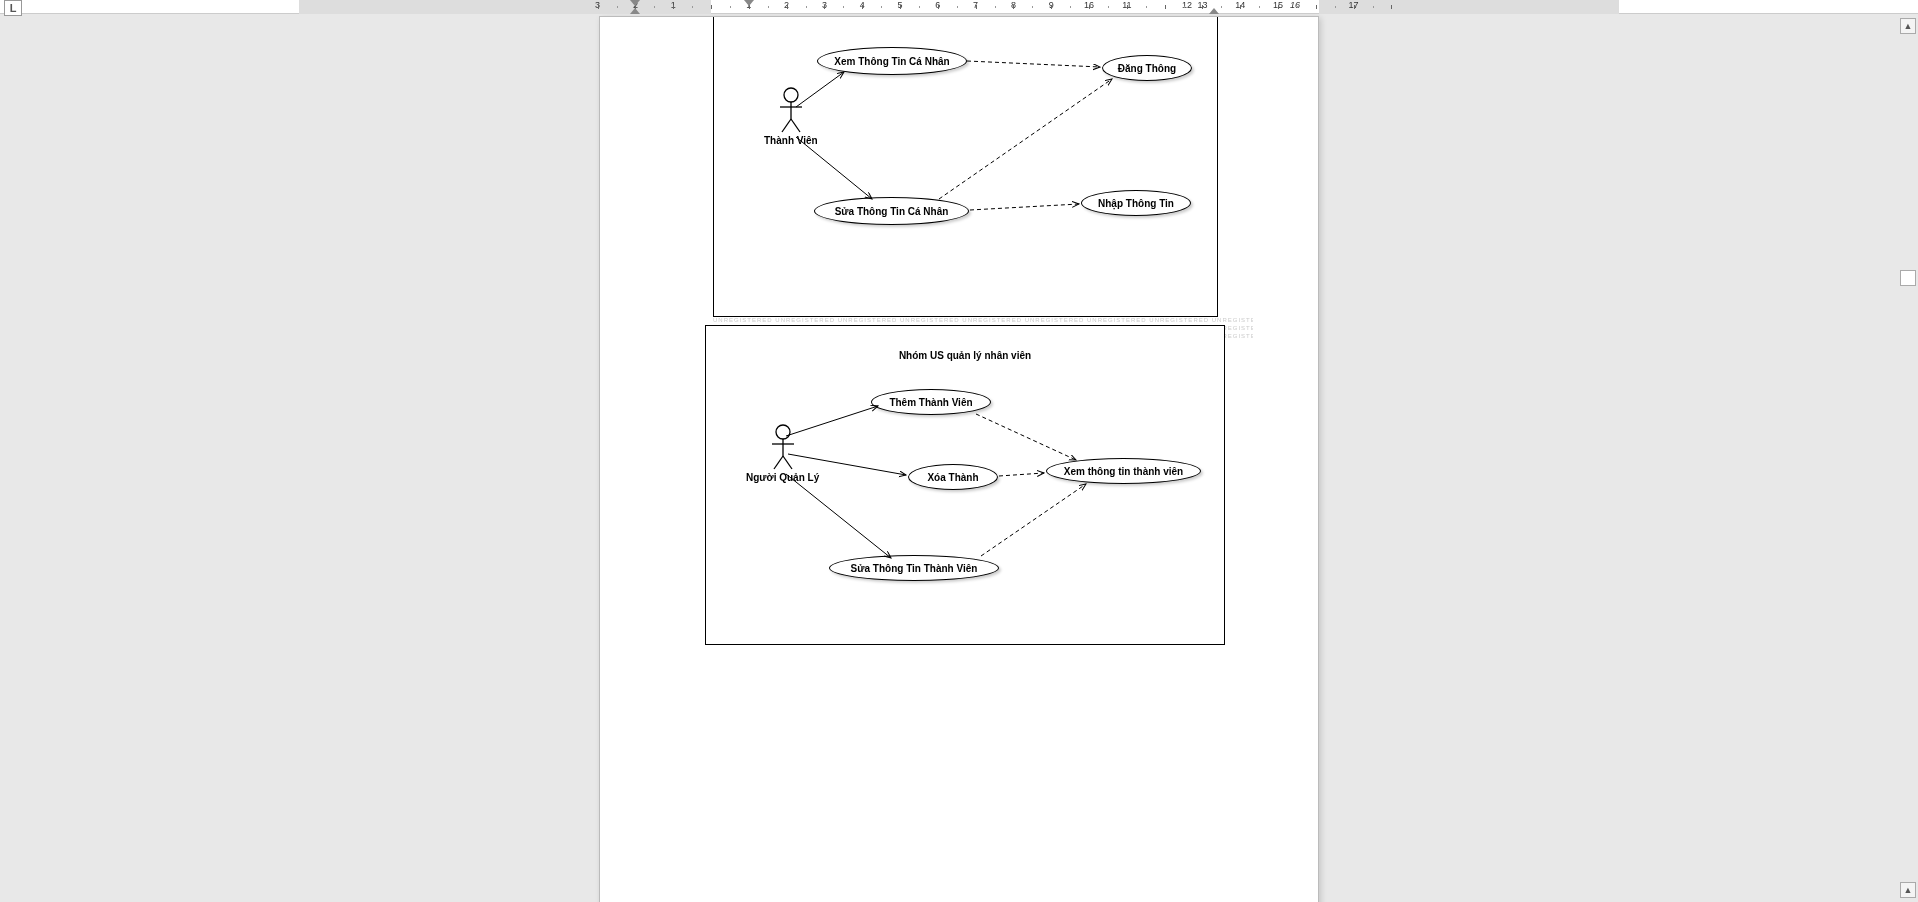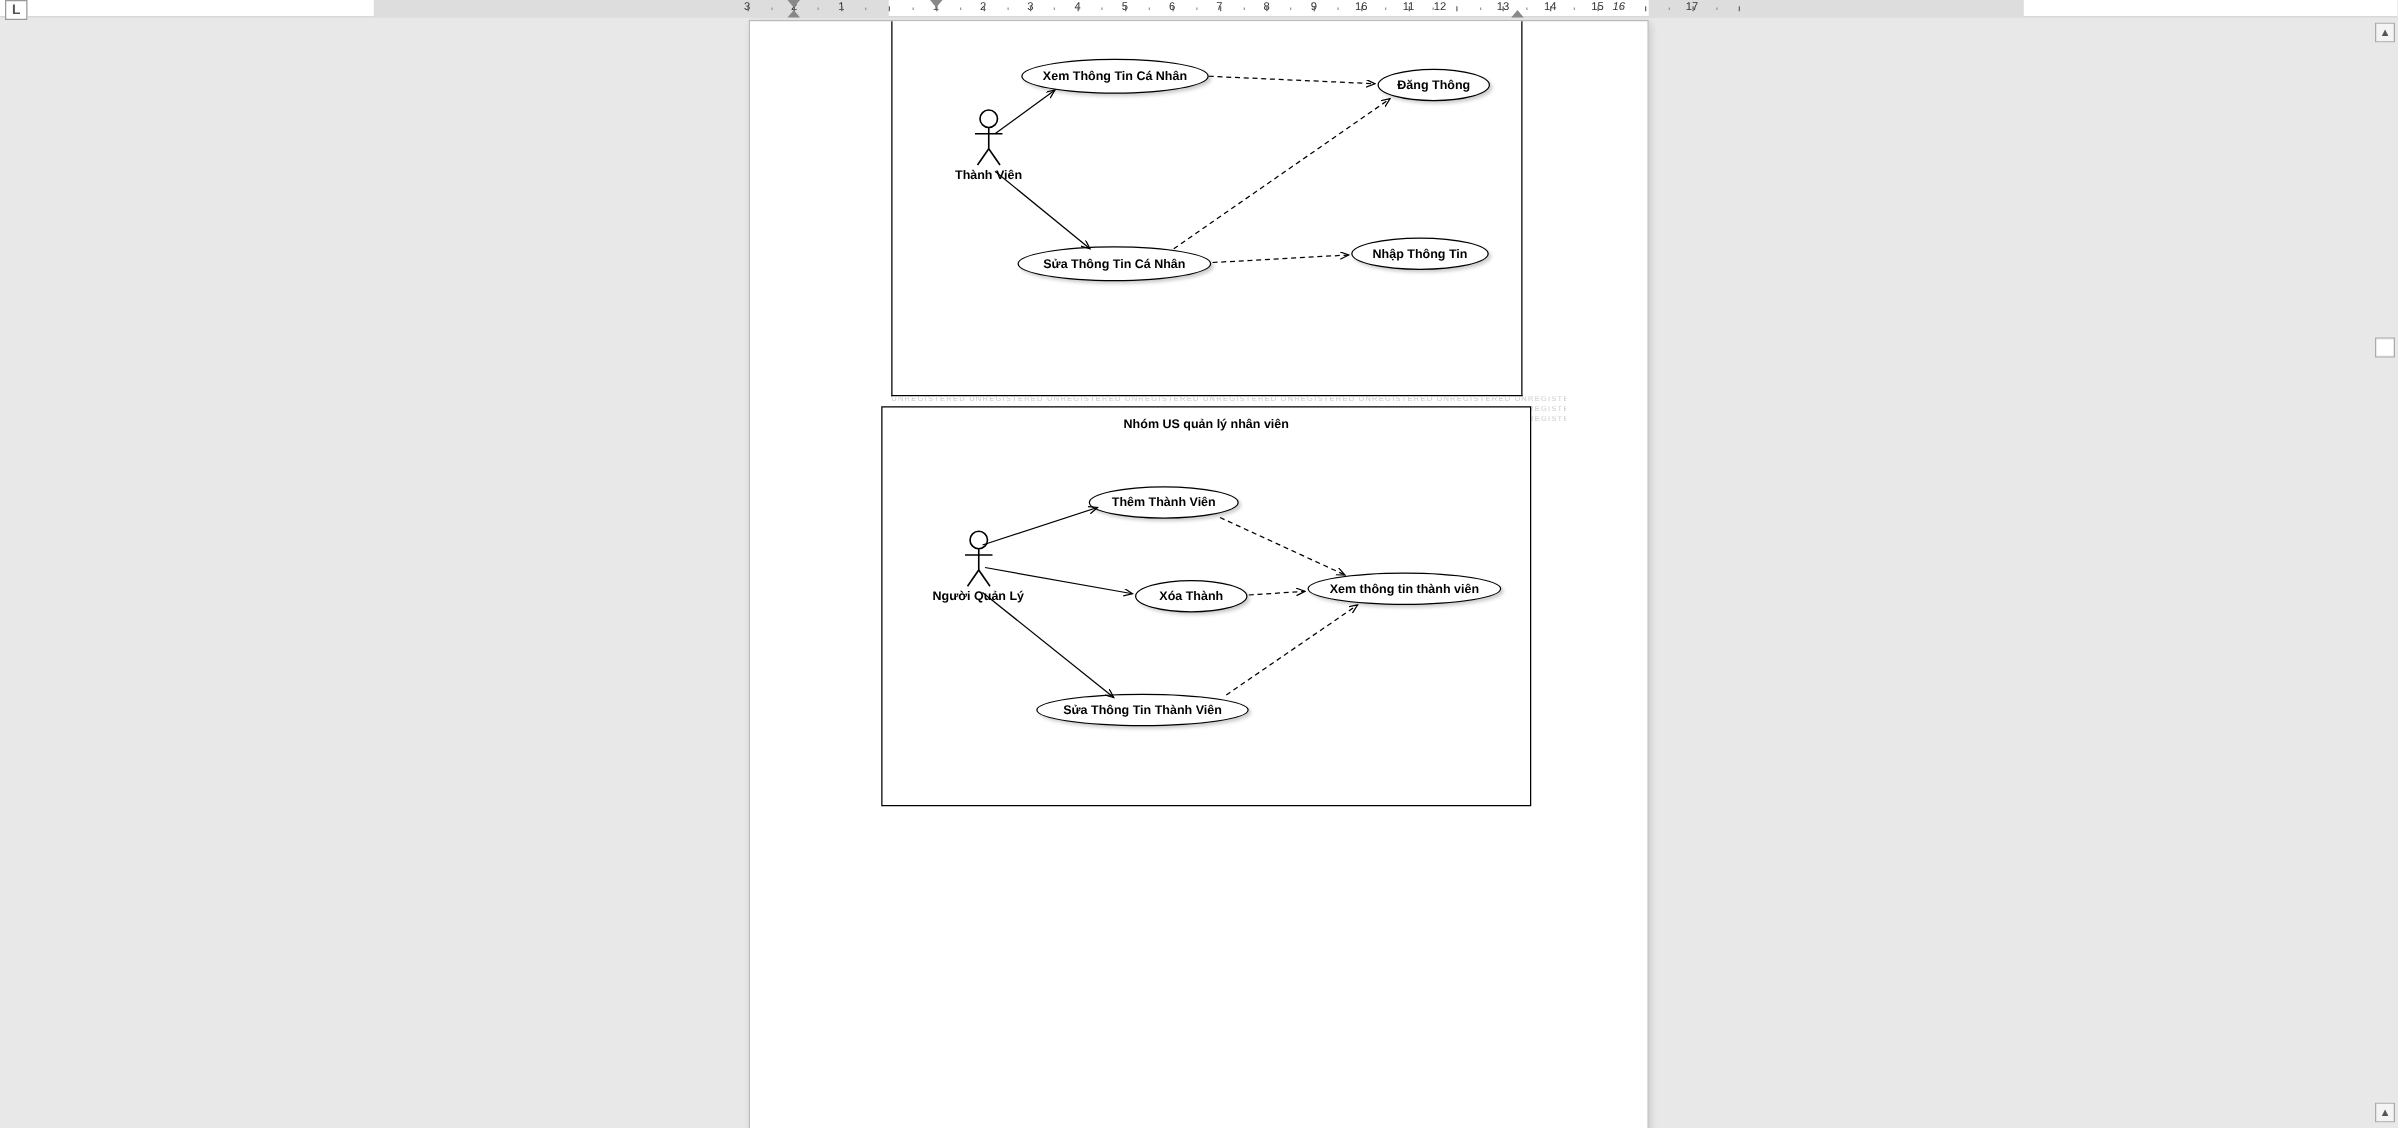--- a/index.html
+++ b/index.html
@@ -199,21 +199,21 @@
       <div class="ruler-num" style="left: 187.6px;">2</div>
       <div class="ruler-num" style="left: 225.4px;">3</div>
       <div class="ruler-num" style="left: 263.2px;">4</div>
       <div class="ruler-num" style="left: 301px;">5</div>
       <div class="ruler-num" style="left: 338.8px;">6</div>
       <div class="ruler-num" style="left: 376.6px;">7</div>
       <div class="ruler-num" style="left: 414.4px;">8</div>
       <div class="ruler-num" style="left: 452.2px;">9</div>
       <div class="ruler-num" style="left: 490px;">16</div>
       <div class="ruler-num" style="left: 527.8px;">11</div>
-      <div class="ruler-num" style="left: 553px;">12</div>
+      <div class="ruler-num" style="left: 588px;">12</div>
       <div class="ruler-num" style="left: 603.4px;">13</div>
       <div class="ruler-num" style="left: 641.2px;">14</div>
       <div class="ruler-num" style="left: 679px;">15</div>
       <div class="ruler-num" style="left: 696px; font-style: italic;">16</div>
       <div class="ruler-num" style="left: 754.6px;">17</div>
       <div class="ruler-tick" style="left: -1.4px;"></div>
       <div class="ruler-tick-sm" style="left: 17.5px;"></div>
       <div class="ruler-tick" style="left: 36.4px;"></div>
       <div class="ruler-tick-sm" style="left: 55.3px;"></div>
       <div class="ruler-tick" style="left: 74.2px;"></div>
@@ -308,21 +308,21 @@
 
     <div style="position:relative; width:540px; margin-left:18px;">
       <div class="watermark-row" style="top:-8px; left:0; width:540px;">UNREGISTERED  UNREGISTERED  UNREGISTERED  UNREGISTERED  UNREGISTERED  UNREGISTERED  UNREGISTERED  UNREGISTERED  UNREGISTERED  UNREGISTERED  UNREGISTERED  UNREGISTERED</div>
       <div class="watermark-row" style="top:0px; left:0; width:540px;">UNREGISTERED  UNREGISTERED  UNREGISTERED  UNREGISTERED  UNREGISTERED  UNREGISTERED  UNREGISTERED  UNREGISTERED  UNREGISTERED  UNREGISTERED  UNREGISTERED  UNREGISTERED</div>
       <div class="watermark-row" style="top:8px; left:0; width:540px;">UNREGISTERED  UNREGISTERED  UNREGISTERED  UNREGISTERED  UNREGISTERED  UNREGISTERED  UNREGISTERED  UNREGISTERED  UNREGISTERED  UNREGISTERED  UNREGISTERED  UNREGISTERED</div>
     </div>
 
 
 
     <div class="diagram-container" style="width:520px; height:320px; margin-left:10px; margin-top:6px;">
-      <div class="diagram-title" style="top:8px;">Nhóm US quản lý nhân viên</div>
+      <div class="diagram-title" style="top:24px;">Nhóm US quản lý nhân viên</div>
 
       <div class="actor" style="left:40px; top:98px;">
         <svg width="26" height="46">
           <circle cx="13" cy="8" r="7" fill="none" stroke="#000" stroke-width="1.3"></circle>
           <line x1="13" y1="15" x2="13" y2="32" stroke="#000" stroke-width="1.3"></line>
           <line x1="2" y1="20" x2="24" y2="20" stroke="#000" stroke-width="1.3"></line>
           <line x1="13" y1="32" x2="4" y2="45" stroke="#000" stroke-width="1.3"></line>
           <line x1="13" y1="32" x2="22" y2="45" stroke="#000" stroke-width="1.3"></line>
         </svg>
         <div style="margin-top:2px;">Người Quản Lý</div>

